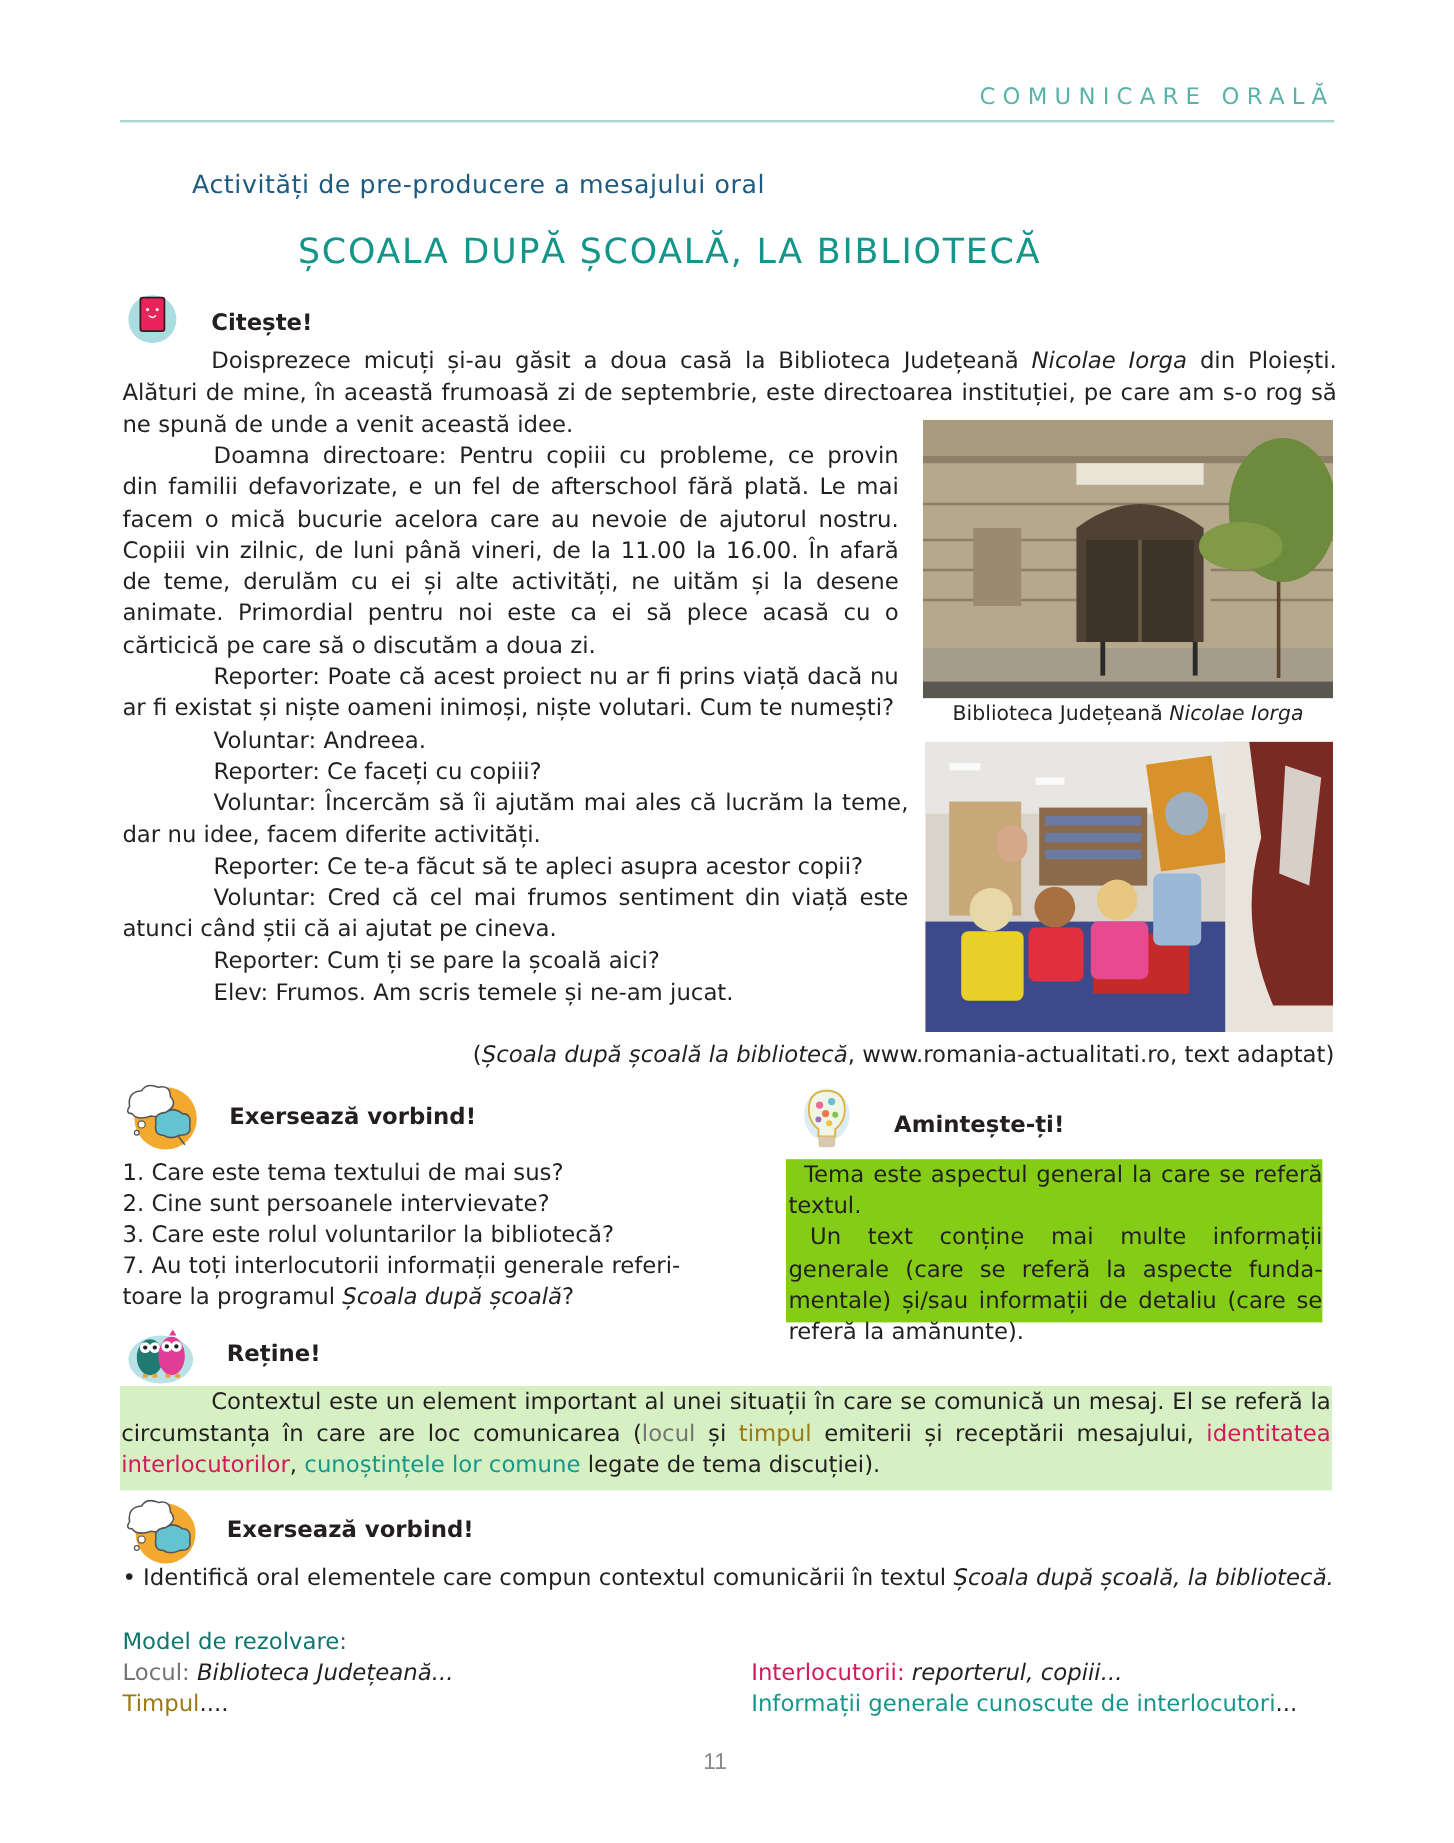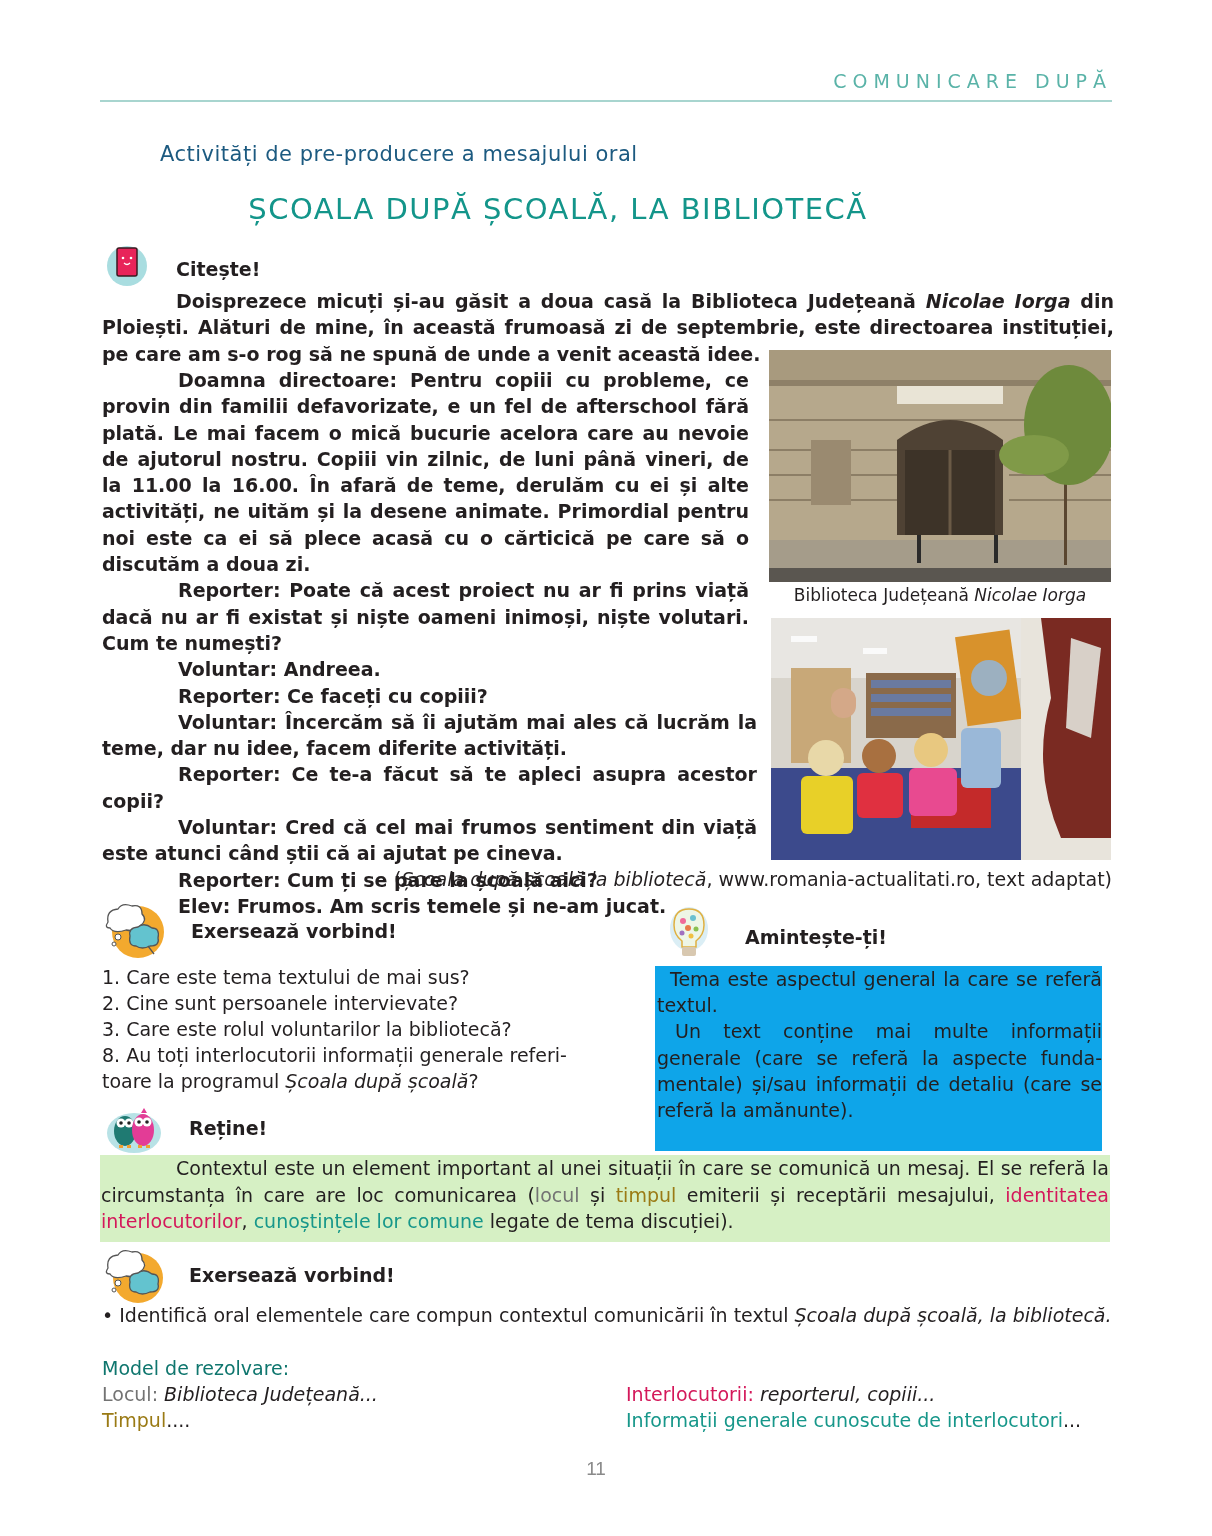--- a/index.html
+++ b/index.html
@@ -9,55 +9,55 @@
 
   .header-title { right: 100px; top: 70px; font-size: 19px; letter-spacing: 6px; color: #5ab3a8; font-weight: 400; }
   .header-rule { left: 100px; top: 100px; width: 1012px; height: 2px; background: #a8d5cf; }
 
   .subtitle { left: 160px; top: 142px; font-size: 21px; color: #1c5a80; font-weight: 500; letter-spacing: 0.5px; }
   .main-title { left: 0; width: 1112px; text-align: center; top: 192px; font-size: 29px; color: #13958a; letter-spacing: 1.5px; padding-left: 4px; }
 
   .icon-box { width: 52px; height: 52px; }
   .section-label { font-size: 19px; font-weight: bold; color: #231f20; }
 
-  .body-text { font-size: 19px; line-height: 26.3px; color: #231f20; font-weight: bold; }
+  .body-text { font-size: 19px; line-height: 26.3px; color: #231f20; }
   .indent { text-indent: 76px; }
   .justify { text-align: justify; }
   .it { font-style: italic; }
 
   .read-full { left: 102px; top: 288px; width: 1012px; font-size: 19px; line-height: 26.3px; text-align: justify; }
   .read-col { left: 102px; top: 341px; width: 647px; }
 
   .photo1 { left: 769px; top: 350px; width: 342px; height: 232px; overflow: hidden; }
   .photo1-caption { left: 769px; top: 585px; width: 342px; text-align: center; font-size: 17px; color: #231f20; }
   .photo2 { left: 771px; top: 618px; width: 340px; height: 242px; overflow: hidden; }
 
   .citation { right: 100px; top: 868px; font-size: 19px; color: #231f20; }
 
   .q-list { left: 102px; top: 964px; width: 510px; font-size: 19px; line-height: 26px; }
 
-  .remember-box { left: 655px; top: 966px; width: 447px; height: 185px; background: #0ea5e9; padding: 0 0 0 2px; font-size: 19px; line-height: 26.2px; text-align: justify; }
+  .remember-box { left: 655px; top: 966px; width: 447px; height: 136px; background: #84cc16; padding: 0 0 0 2px; font-size: 19px; line-height: 26.2px; text-align: justify; }
 
   .retine-box { left: 100px; top: 1155px; width: 1010px; height: 87px; background: #d6f0c4; padding: 0 1px 0 1px; font-size: 19px; line-height: 26.5px; text-align: justify; }
 
   .c-loc { color: #737373; }
   .c-timp { color: #9a7a14; }
   .c-id { color: #d4185a; }
   .c-cun { color: #17978a; }
   .c-model { color: #0f766e; }
 
   .ex2-text { left: 102px; top: 1302px; width: 1010px; font-size: 19px; line-height: 26px; }
   .model-row { font-size: 19px; line-height: 26px; }
 
   .page-num { left: 0; width: 1192px; text-align: center; top: 1458px; font-size: 19px; color: #8a8a8a; font-family: "Liberation Sans", sans-serif; }
 </style>
 </head>
 <body>
 
-<div class="abs header-title">COMUNICARE DUPĂ</div>
+<div class="abs header-title">COMUNICARE ORALĂ</div>
 <div class="abs header-rule"></div>
 
 <div class="abs subtitle">Activități de pre-producere a mesajului oral</div>
 <div class="abs main-title">ȘCOALA DUPĂ ȘCOALĂ, LA BIBLIOTECĂ</div>
 
 <div class="abs icon-box" style="left:102px;top:238px;">
   <svg width="52" height="52" viewBox="0 0 52 52">
     <circle cx="25" cy="28" r="20" fill="#a9dde0"></circle>
     <rect x="15" y="10" width="20" height="28" rx="2" fill="#e8245a" stroke="#3a1a20" stroke-width="1.5"></rect>
     <circle cx="21" cy="20" r="1.3" fill="#fff"></circle>
@@ -159,21 +159,21 @@
     <circle cx="14" cy="44" r="2" fill="#fff" stroke="#555" stroke-width="1"></circle>
     <path d="M48 46 L54 54" stroke="#555" stroke-width="1.3"></path>
   </svg>
 </div>
 <div class="abs section-label" style="left:191px;top:920px;">Exersează vorbind!</div>
 
 <div class="abs q-list">
   <p>1. Care este tema textului de mai sus?</p>
   <p>2. Cine sunt persoanele intervievate?</p>
   <p>3. Care este rolul voluntarilor la bibliotecă?</p>
-  <p><span>8. Au toți interlocutorii informații generale referi-toare la programul </span><span class="it">Școala după școală</span><span>?</span></p>
+  <p><span>7. Au toți interlocutorii informații generale referi-toare la programul </span><span class="it">Școala după școală</span><span>?</span></p>
 </div>
 
 <div class="abs icon-box" style="left:668px;top:905px;width:42px;height:56px;">
   <svg width="42" height="56" viewBox="0 0 42 56">
     <ellipse cx="21" cy="24" rx="19" ry="22" fill="#dbeef5"></ellipse>
     <path d="M21 4 Q36 4 36 20 Q36 30 28 36 L28 42 L14 42 L14 36 Q6 30 6 20 Q6 4 21 4 Z" fill="#eef6e6" stroke="#e0b040" stroke-width="1.5"></path>
     <circle cx="15" cy="16" r="3" fill="#f06a9a"></circle>
       <circle cx="25" cy="13" r="3" fill="#6ac0d0"></circle>
     <circle cx="20" cy="23" r="3" fill="#e87a4a"></circle>
       <circle cx="28" cy="24" r="2.5" fill="#8ac050"></circle>

